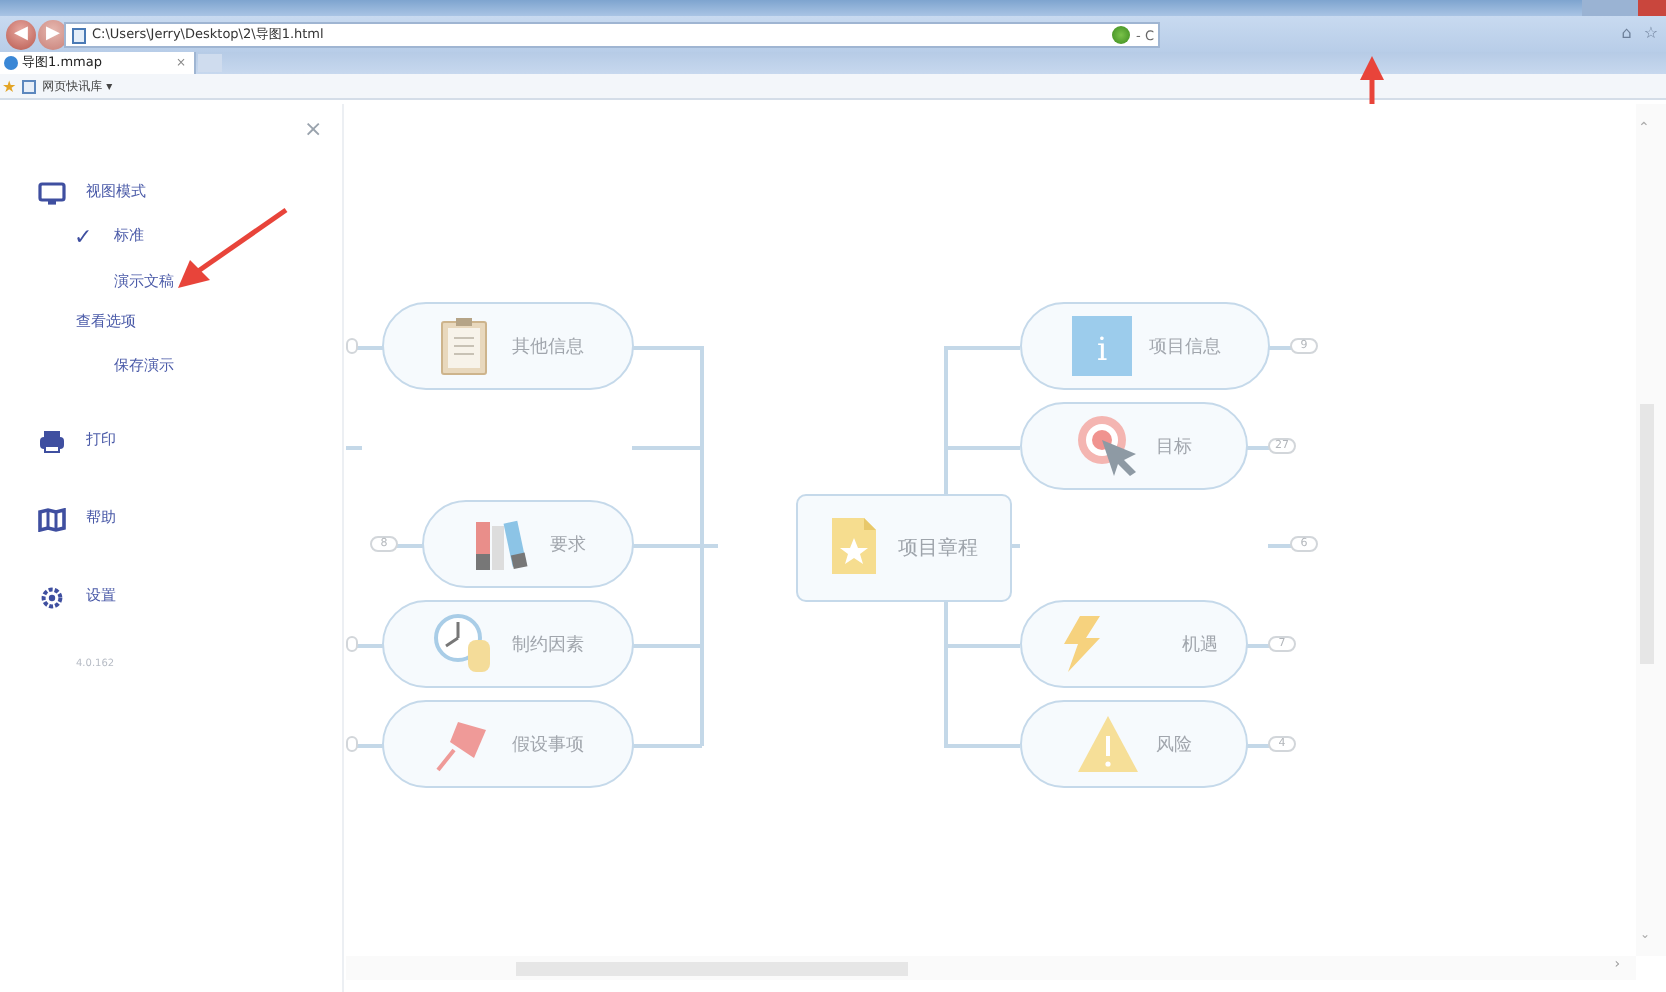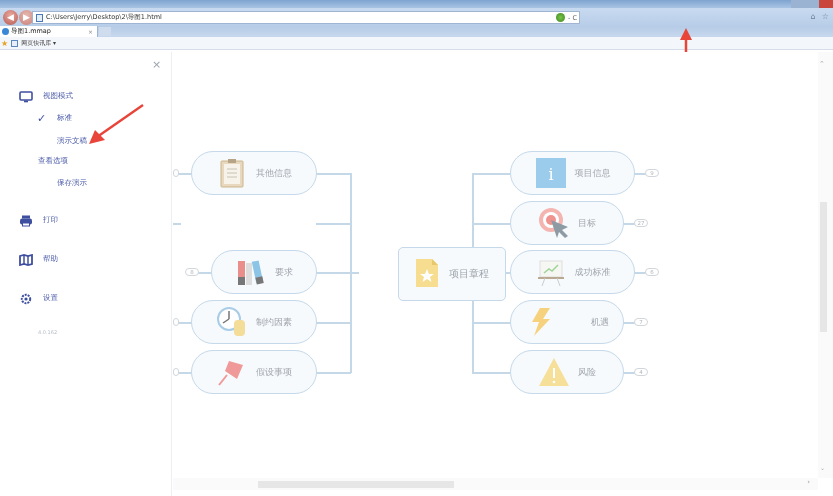--- a/index.html
+++ b/index.html
@@ -271,32 +271,20 @@
     <span class="nicon">
       <svg width="32" height="32" viewBox="0 0 32 32">
           <circle cx="13" cy="13" r="12" fill="#f4b5b1"></circle>
           <circle cx="13" cy="13" r="8" fill="#fff"></circle>
           <circle cx="13" cy="13" r="5" fill="#f0938f"></circle>
           <polygon points="13,13 30,20 24,23 30,29 27,31 21,25 19,31" fill="#8e9aa4"></polygon>
         </svg>
     </span>
     <span>目标</span>
   </div>
-  <div class="node" style="left:337px; top:198px; width:125px;">
-    <span class="nicon">
-      <svg width="30" height="30" viewBox="0 0 30 30">
-          <rect x="4" y="4" width="22" height="16" fill="#f6f6f2" stroke="#ddd"></rect>
-          <polyline points="8,16 13,12 16,14 22,8" fill="none" stroke="#9fd49a" stroke-width="1.5"></polyline>
-          <line x1="2" y1="21" x2="28" y2="21" stroke="#b9a991" stroke-width="2"></line>
-          <line x1="9" y1="21" x2="6" y2="29" stroke="#ccc"></line>
-          <line x1="21" y1="21" x2="24" y2="29" stroke="#ccc"></line>
-        </svg>
-    </span>
-    <span>成功标准</span>
-  </div>
   <div class="node" style="left:337px; top:248px; width:114px;gap:34px;">
     <span class="nicon">
       <svg width="26" height="30" viewBox="0 0 26 30">
           <polygon points="12,1 22,1 15,12 22,12 6,29 11,15 4,15" fill="#f6d27e"></polygon>
         </svg>
     </span>
     <span>机遇</span>
   </div>
   <div class="node" style="left:337px; top:298px; width:114px;">
     <span class="nicon">

